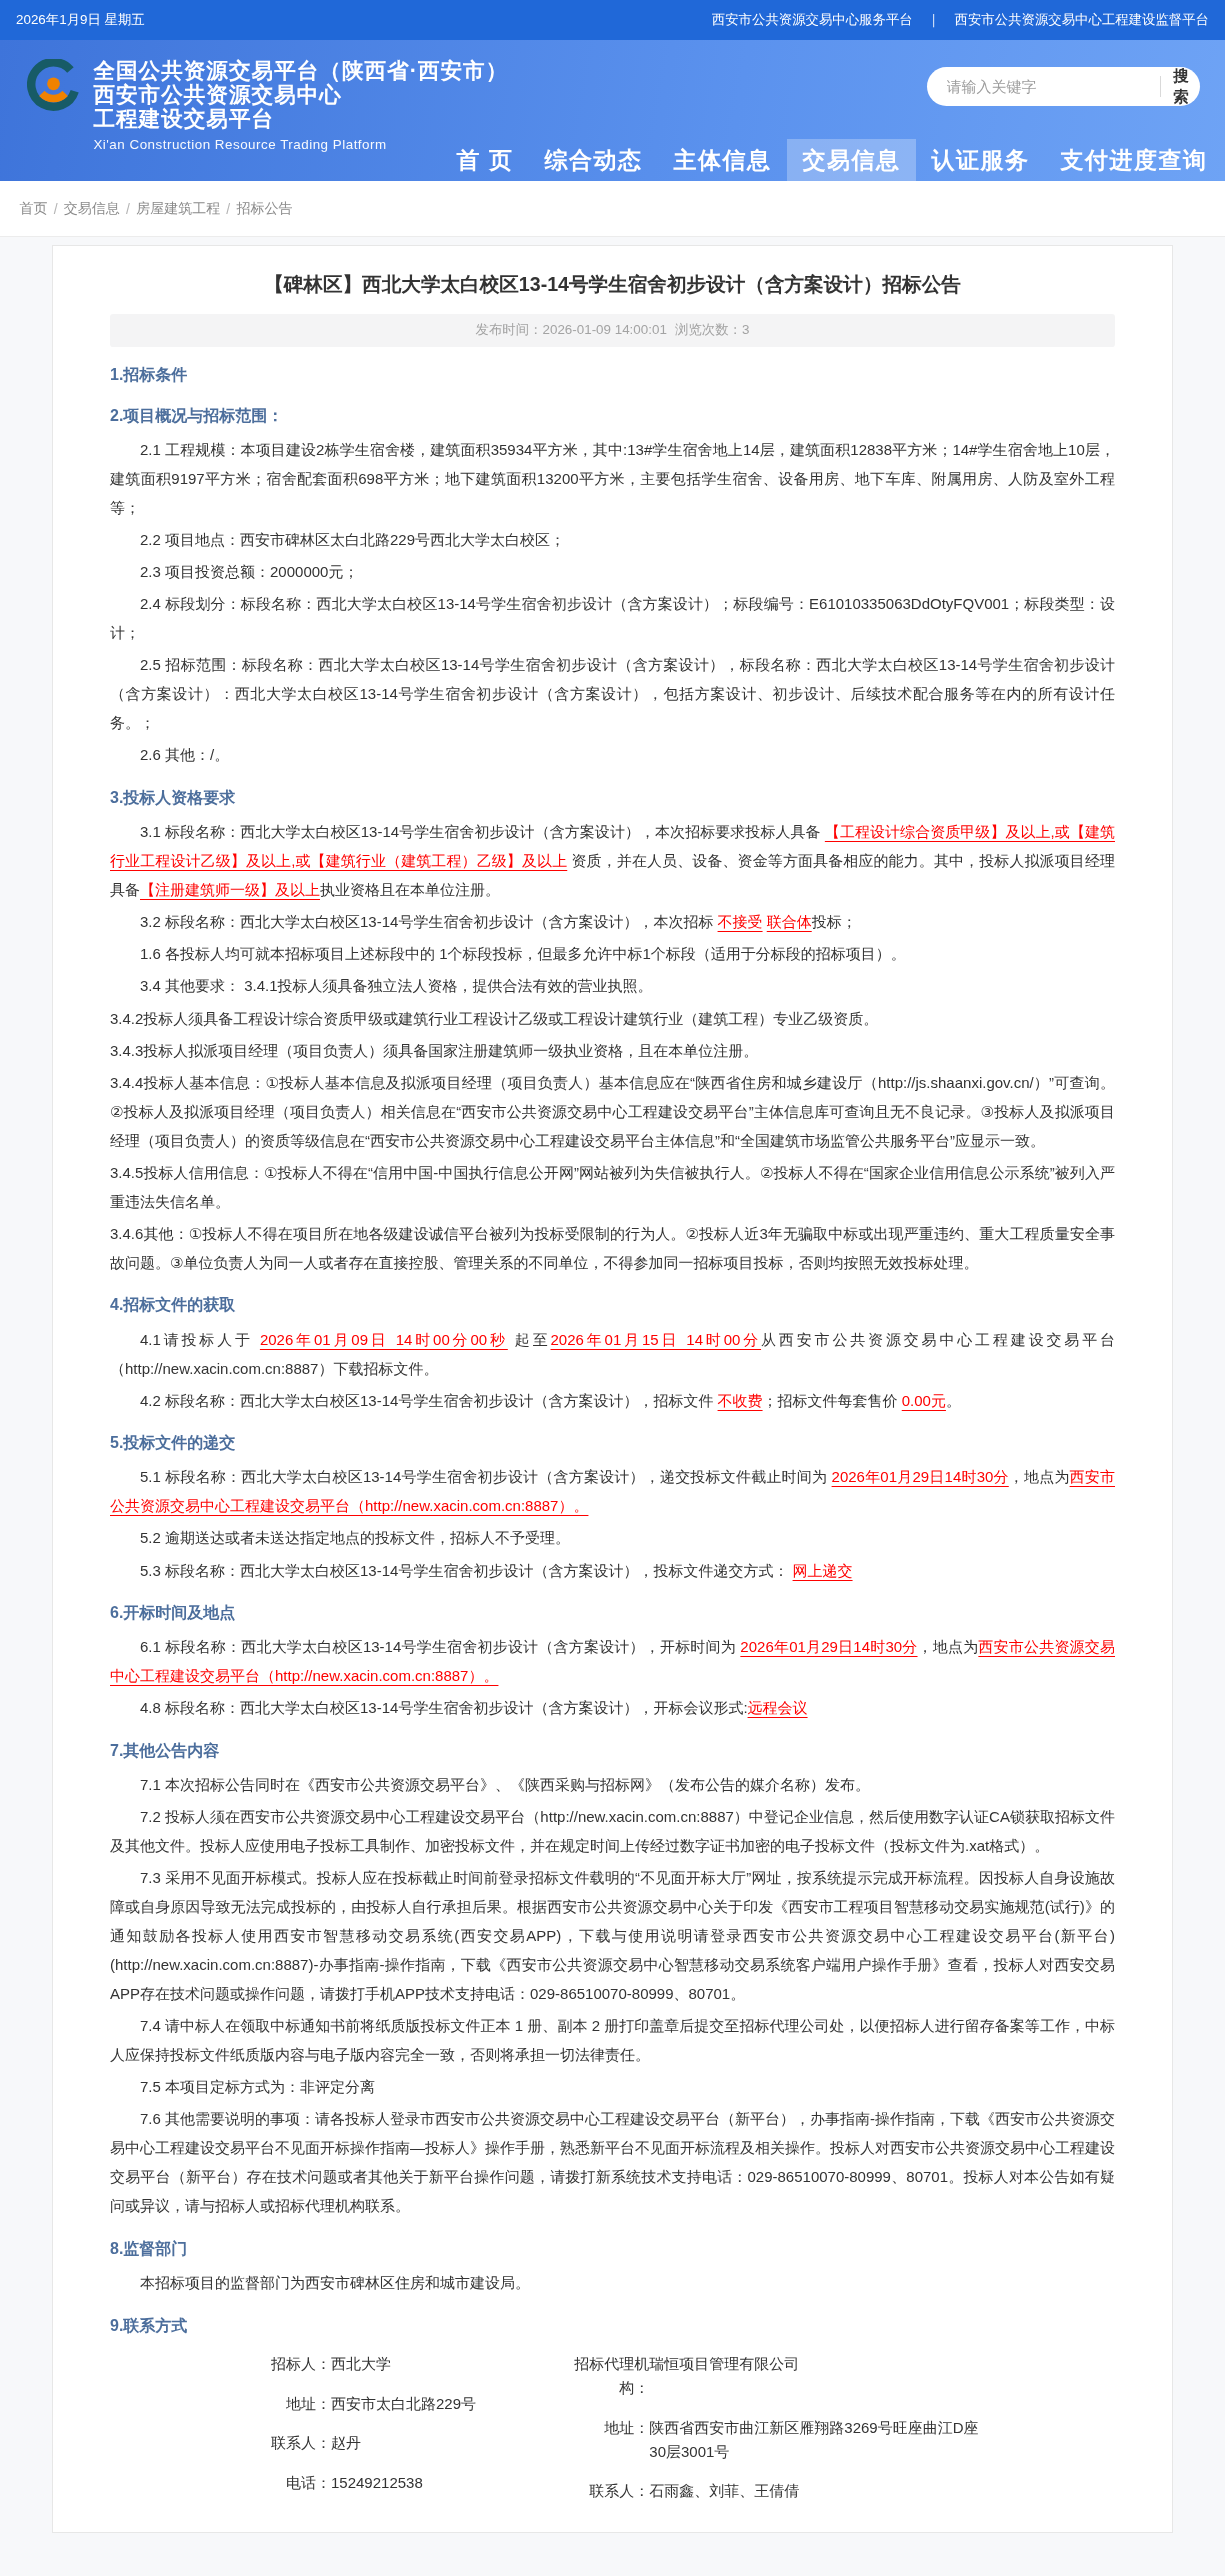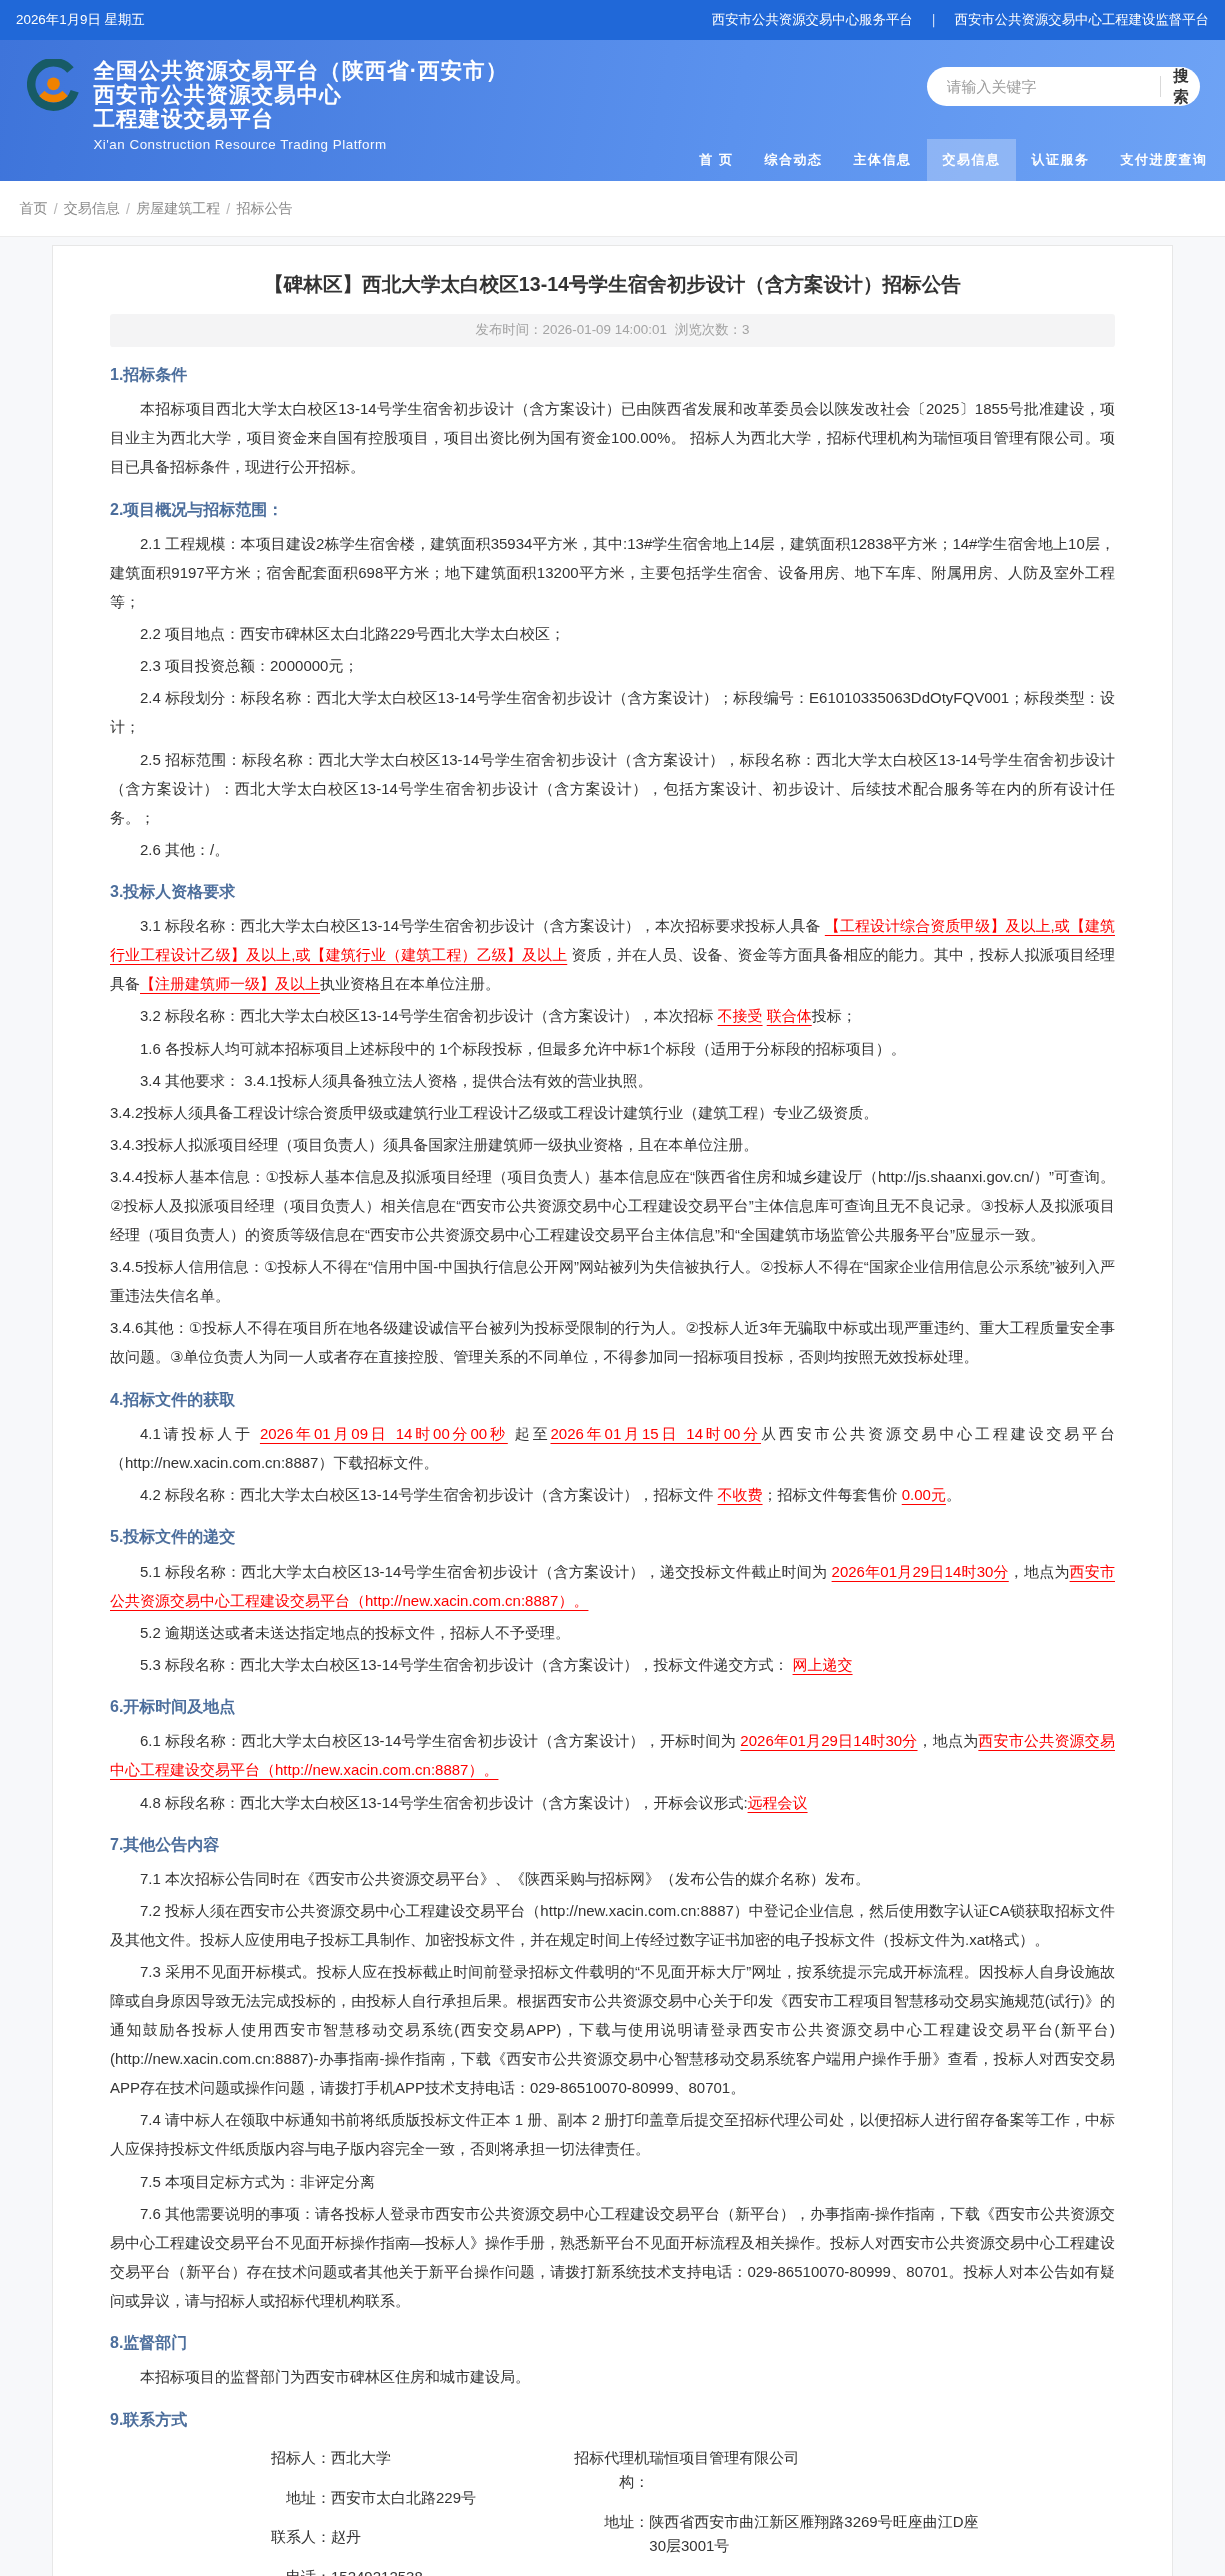--- a/index.html
+++ b/index.html
@@ -16,21 +16,21 @@
   .brand{position:absolute;left:27px;top:18.5px;display:flex;gap:13.4px;align-items:flex-start;}
   .logo{width:53px;height:56px;display:block;flex:none;}
   .bt1{font-size:21.6px;font-weight:bold;letter-spacing:1px;line-height:24px;}
   .bt-en{margin-top:6.2px;font-size:13.4px;font-weight:normal;letter-spacing:0.5px;opacity:.96;}
   .search-pill{position:absolute;right:25px;top:27px;width:273px;height:39px;background:#fff;border-radius:20.6px;display:flex;align-items:center;padding:0 17.5px;box-sizing:border-box;}
   .search-pill input{flex:1;border:none;outline:none;font-size:15px;color:#333;background:transparent;font-family:Liberation Sans, sans-serif;}
   .search-pill input::placeholder{color:#9c9c9c;}
   .sdiv{width:1px;height:20.6px;background:#d9d9d9;margin:0 12.4px;flex:none;}
   .sbtn{border:none;background:none;font-size:15.5px;color:#333;cursor:pointer;font-family:inherit;padding:0;font-weight:bold;}
   .nav{position:absolute;right:2.1px;bottom:0;height:42px;display:flex;align-items:stretch;}
-  .nav-item{display:flex;align-items:center;padding:0 15.5px;font-size:13px;font-weight:bold;letter-spacing:1.5px;cursor:pointer;}
+  .nav-item{display:flex;align-items:center;padding:0 15.5px;font-size:23px;font-weight:bold;letter-spacing:1.5px;cursor:pointer;}
   .nav-item.active{background:rgba(255,255,255,.27);}
 
   
   .breadcrumb-bar{background:#fff;height:56px;display:flex;align-items:center;padding:0 19.6px;border-bottom:0.5px solid #ececec;box-sizing:border-box;text-align:right;}
   .breadcrumb{font-size:14px;color:#8a8a8a;display:flex;gap:6.2px;align-items:center;}
   .bc-item{cursor:pointer;}
   .bc-sep{color:#b5b5b5;}
 
   
   .main{padding:8.2px 52px 0;background:#f7f8fa;}
@@ -114,21 +114,20 @@
 
   <div class="main">
     <div class="card">
       <h1 class="art-title">【碑林区】西北大学太白校区13-14号学生宿舍初步设计（含方案设计）招标公告</h1>
       <div class="meta">
         <span>发布时间：2026-01-09 14:00:01</span>
         <span>浏览次数：3</span>
       </div>
       <div class="body">
           <h3 class="sec-heading">1.招标条件</h3>
-          <p class="para ind"><span>本招标项目西北大学太白校区13-14号学生宿舍初步设计（含方案设计）已由陕西省发展和改革委员会以陕发改社会〔2025〕1855号批准建设，项目业主为西北大学，项目资金来自国有控股项目，项目出资比例为国有资金100.00%。 招标人为西北大学，招标代理机构为瑞恒项目管理有限公司。项目已具备招标条件，现进行公开招标。</span></p>
           <h3 class="sec-heading">2.项目概况与招标范围：</h3>
           <p class="para ind"><span>2.1 工程规模：本项目建设2栋学生宿舍楼，建筑面积35934平方米，其中:13#学生宿舍地上14层，建筑面积12838平方米；14#学生宿舍地上10层，建筑面积9197平方米；宿舍配套面积698平方米；地下建筑面积13200平方米，主要包括学生宿舍、设备用房、地下车库、附属用房、人防及室外工程等；</span></p>
           <p class="para ind"><span>2.2 项目地点：西安市碑林区太白北路229号西北大学太白校区；</span></p>
           <p class="para ind"><span>2.3 项目投资总额：2000000元；</span></p>
           <p class="para ind"><span>2.4 标段划分：标段名称：西北大学太白校区13-14号学生宿舍初步设计（含方案设计）；标段编号：E61010335063DdOtyFQV001；标段类型：设计；</span></p>
           <p class="para ind"><span>2.5 招标范围：标段名称：西北大学太白校区13-14号学生宿舍初步设计（含方案设计），标段名称：西北大学太白校区13-14号学生宿舍初步设计（含方案设计）：西北大学太白校区13-14号学生宿舍初步设计（含方案设计），包括方案设计、初步设计、后续技术配合服务等在内的所有设计任务。；</span></p>
           <p class="para ind"><span>2.6 其他：/。</span></p>
           <h3 class="sec-heading">3.投标人资格要求</h3>
           <p class="para ind"><span>3.1 标段名称：西北大学太白校区13-14号学生宿舍初步设计（含方案设计），本次招标要求投标人具备 </span><span class="red ul">【工程设计综合资质甲级】及以上,或【建筑行业工程设计乙级】及以上,或【建筑行业（建筑工程）乙级】及以上</span><span> 资质，并在人员、设备、资金等方面具备相应的能力。其中，投标人拟派项目经理具备</span><span class="red ul">【注册建筑师一级】及以上</span><span>执业资格且在本单位注册。</span></p>
           <p class="para ind"><span>3.2 标段名称：西北大学太白校区13-14号学生宿舍初步设计（含方案设计），本次招标 </span><span class="red ul">不接受</span><span> </span><span class="red ul">联合体</span><span>投标；</span></p>

